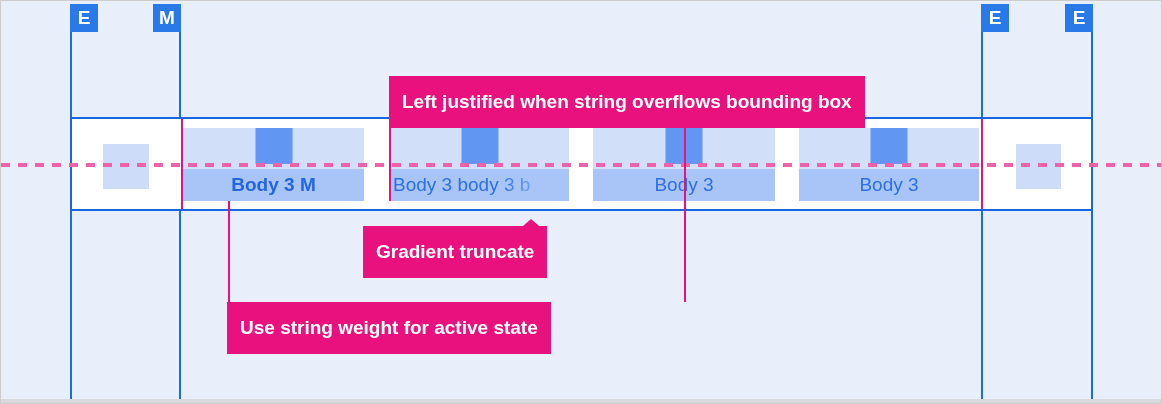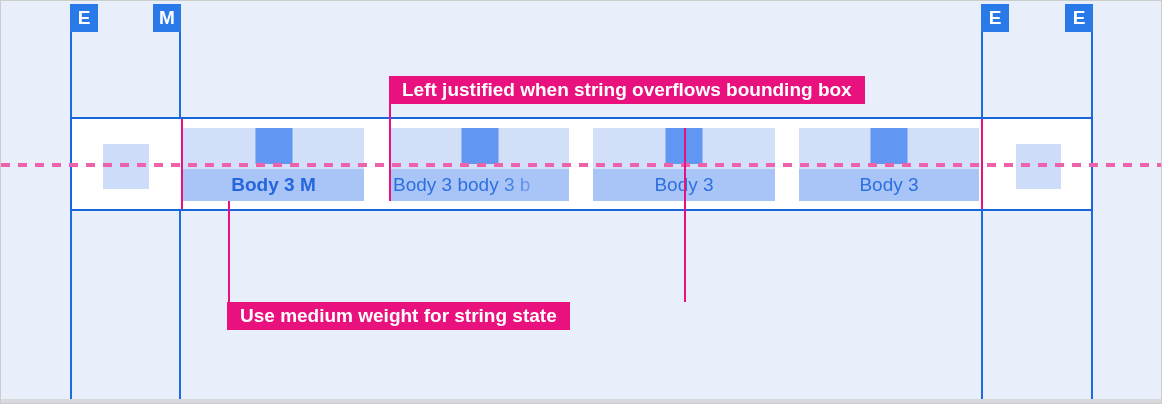--- a/index.html
+++ b/index.html
@@ -77,21 +77,21 @@
   
   .conn { position:absolute; width:2px; background:#e8117d; }
   .conn.c-overflow { left:388px; top:103px; height:97px; }
   .conn.c-active   { left:227px; top:200px; height:101px; }
   .conn.c-center   { left:683px; top:127px; height:174px; }
   .conn.c-barleft  { left:180px; top:118px; height:90px; }
   .conn.c-barright { left:980px; top:118px; height:90px; }
 
   
   .callout {
-    position:absolute; height:28px; line-height:28px; padding:0 13px;
+    position:absolute; height:28px; line-height:28px; padding:12px 13px;
     background:#e8117d; color:#ffffff; font-size:19px; font-weight:700;
     white-space:nowrap;
   }
   .callout.l-overflow { left:388px; top:75px; }
   .callout.l-gradient { left:362px; top:225px; }
   .callout.l-active   { left:226px; top:301px; }
   .callout.l-center   { left:684px; top:301px; }
   .caret-up {
     position:absolute; top:-7px; right:8px; width:0; height:0;
     border-left:8px solid transparent; border-right:8px solid transparent;
@@ -150,16 +150,20 @@
 
   <div class="dashline"></div>
 
   <div class="conn c-barleft"></div>
   <div class="conn c-barright"></div>
   <div class="conn c-overflow"></div>
   <div class="conn c-active"></div>
   <div class="conn c-center"></div>
 
   <div class="callout l-overflow">Left justified when string overflows bounding box</div>
-  <div class="callout l-active">Use medium weight for string state</div>
+  <div class="callout l-gradient">
+    <span>Gradient truncate</span>
+    <span class="caret-up"></span>
+  </div>
+  <div class="callout l-active">Use string weight for active state</div>
 
   <div class="bottom-edge"></div>
 </div>
 
 </body></html>

